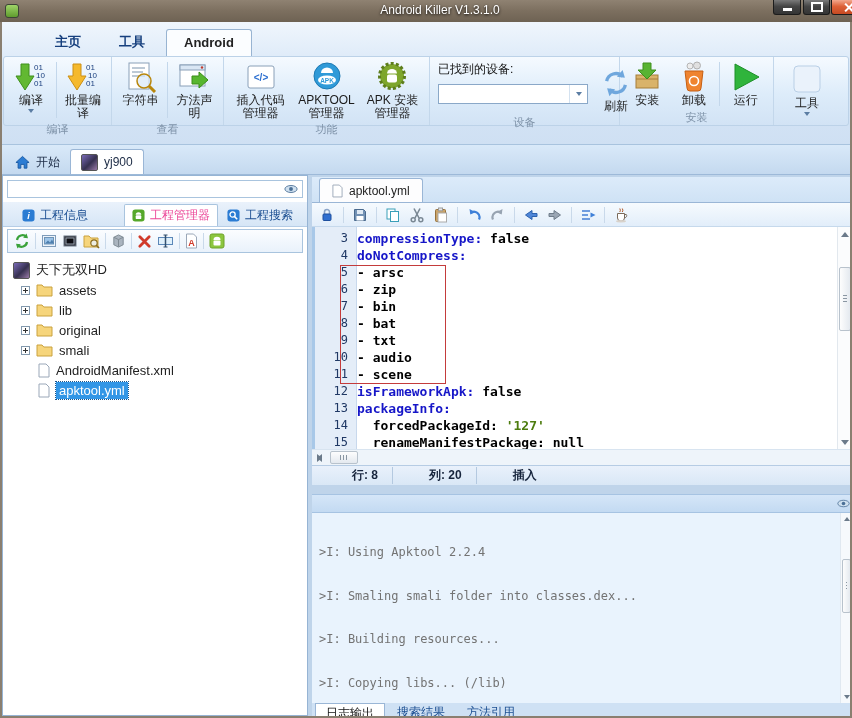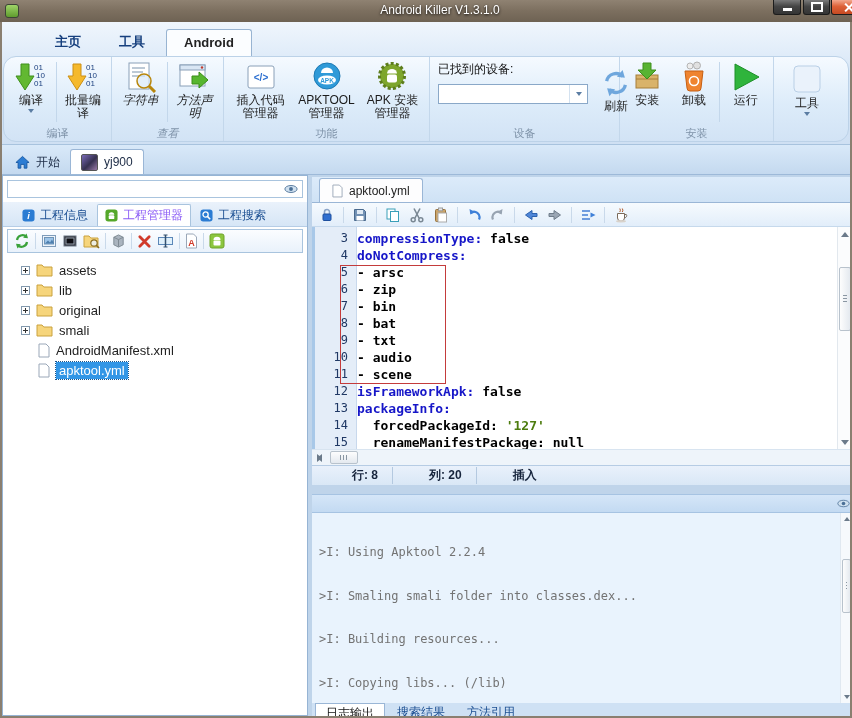--- a/index.html
+++ b/index.html
@@ -23,22 +23,22 @@
   .g-max{width:8px;height:6px;border:2px solid #fff;}
   .g-close{position:relative;width:9px;height:9px;}
   .g-close:before,.g-close:after{content:"";position:absolute;left:4px;top:-1px;width:2px;height:11px;background:#fff;}
   .g-close:before{transform:rotate(45deg);} .g-close:after{transform:rotate(-45deg);}
   
   .ribbon{position:absolute;left:0;top:22px;width:852px;height:123px;
     background:linear-gradient(#f0f6fd,#d8e7f7 40%,#cfe0f3);border-bottom:1px solid #a8c3de;box-sizing:border-box;}
   .menu-tabs{position:absolute;left:38px;top:7px;height:27px;display:flex;gap:4px;}
   .mtab{padding:0 17px;line-height:26px;font-size:13px;font-weight:bold;color:#17407e;border-radius:3px 3px 0 0;}
   .mtab.active{background:#fbfdff;border:1px solid #98b4d2;border-bottom:none;color:#222;}
-  .ribbon-body{position:absolute;left:3px;top:34px;right:3px;height:86px;display:flex;
-    background:linear-gradient(#f5faff,#ddecfa 55%,#d2e3f5);border:1px solid #bcd2e8;border-radius:13px;box-sizing:border-box;}
+  .ribbon-body{position:absolute;left:3px;top:34px;right:3px;height:70px;display:flex;
+    background:linear-gradient(#f5faff,#ddecfa 55%,#d2e3f5);border:1px solid #bcd2e8;border-radius:3px;box-sizing:border-box;}
   .rgroup{display:flex;flex-direction:column;border-right:1px solid #c3d7eb;padding:1px 4px 0;box-sizing:border-box;}
   .rgrow{flex:1;display:flex;align-items:flex-start;}
   .glabel{height:15px;line-height:15px;text-align:center;color:#7e92a8;font-size:11px;}
   .rbtn{display:flex;flex-direction:column;align-items:center;padding:2px 3px;border-radius:3px;}
   .ricon{width:34px;height:34px;display:flex;align-items:center;justify-content:center;}
   .rlabel{font-size:12px;color:#1c1c1c;text-align:center;line-height:13px;white-space:normal;}
   .vdiv{width:1px;background:#c3d7eb;align-self:stretch;margin:4px 2px;}
   .caret-tri{width:0;height:0;border-left:3px solid transparent;border-right:3px solid transparent;
     border-top:4px solid #5b7da3;margin-top:2px;}
   .dev-col{display:flex;flex-direction:column;padding:2px 4px;}
@@ -55,21 +55,21 @@
   .avatar{width:15px;height:15px;border-radius:2px;border:1px solid #555;
     background:linear-gradient(135deg,#7a6ab8 0%,#35304f 55%,#9a7aa8 100%);}
   
   .left-panel{position:absolute;left:2px;top:175px;width:306px;bottom:2px;background:#fff;
     border:1px solid #96b4d4;box-sizing:border-box;}
   .lp-topbar{position:absolute;left:4px;top:4px;right:4px;height:18px;background:#fff;border:1px solid #a9c4de;
     display:flex;justify-content:flex-end;align-items:center;padding-right:4px;box-sizing:border-box;}
   .lp-tabs{position:absolute;left:0;top:26px;right:0;height:25px;background:linear-gradient(#eaf2fb,#d6e6f6);
     display:flex;align-items:flex-end;padding-left:12px;border-bottom:1px solid #b6cde6;box-sizing:border-box;gap:2px;}
   .lptab{height:21px;display:flex;align-items:center;gap:5px;padding:0 7px;font-size:12px;color:#1c4f92;}
-  .lptab.active{background:#fff;border:1px solid #a9c4de;border-bottom:none;border-radius:2px 2px 0 0;color:#8b5cf6;}
+  .lptab.active{background:#fff;border:1px solid #a9c4de;border-bottom:none;border-radius:2px 2px 0 0;color:#ec4899;margin-left:27px;}
   .lp-toolbar{position:absolute;left:4px;top:53px;right:4px;height:24px;
     background:linear-gradient(#fbfdff,#e9f2fb);border:1px solid #a9c4de;display:flex;align-items:center;
     gap:5px;padding:0 6px;box-sizing:border-box;}
   .tsep{width:1px;height:16px;background:#c9d9ea;}
   .lp-tree{position:absolute;left:4px;top:81px;right:4px;bottom:4px;background:#fff;overflow:hidden;
     font-size:13px;color:#222;padding-top:3px;}
   .trow{height:20px;display:flex;align-items:center;gap:6px;}
   .trow.root{padding-left:6px;} .trow.folder{padding-left:14px;} .trow.file{padding-left:31px;}
   .tsel{background:#3296e6;color:#fff;outline:1px dotted #16558f;padding:1px 3px;}
   
@@ -177,21 +177,21 @@
               <text x="19" y="25" font-size="8" fill="#1b3f7e">01</text>
               <path d="M6 3 h8 v12 h5 L10 29 1 15 h5 z" fill="#f5b92d" stroke="#cc8f14"></path>
             </svg>
             </span>
           <span class="rlabel"><span>批量编译</span></span>
         </div>
       </div>
       <div class="glabel">编译</div>
     </div>
 
-    <div class="rgroup" style="width:112px;font-style:italic;">
+    <div class="rgroup" style="width:112px;">
       <div class="rgrow">
         <div class="rbtn" style="width:46px;">
           <span class="ricon">
             <svg width="32" height="32" viewBox="0 0 32 32">
               <rect x="4" y="2" width="20" height="26" fill="#fff" stroke="#8aa0b8"></rect>
               <g stroke="#7b93ac">
                   <line x1="7" y1="7" x2="20" y2="7"></line>
                   <line x1="7" y1="11" x2="18" y2="11"></line>
                   <line x1="7" y1="15" x2="20" y2="15"></line>
                 </g>
@@ -449,20 +449,24 @@
     <span>
       <svg width="16" height="16" viewBox="0 0 16 16">
           <rect x="1" y="1" width="14" height="14" rx="2" fill="#8cc63f" stroke="#6fa32b"></rect>
           <path d="M4.5 7 a3.5 3.2 0 0 1 7 0 z" fill="#fff"></path>
           <rect x="4.5" y="7.6" width="7" height="5" rx="1" fill="#fff"></rect>
         </svg>
       </span>
   </div>
 
   <div class="lp-tree">
+    <div class="trow root">
+      <span class="avatar"></span>
+      <span>天下无双HD</span>
+    </div>
     <div class="trow folder">
       <span>
           <svg width="9" height="9" viewBox="0 0 9 9">
             <rect x="0.5" y="0.5" width="8" height="8" fill="#fff" stroke="#8399ad"></rect>
             <line x1="2" y1="4.5" x2="7" y2="4.5" stroke="#333"></line>
             <line x1="4.5" y1="2" x2="4.5" y2="7" stroke="#333"></line>
           </svg>
         </span>
       <span>
           <svg width="17" height="14" viewBox="0 0 17 14">

